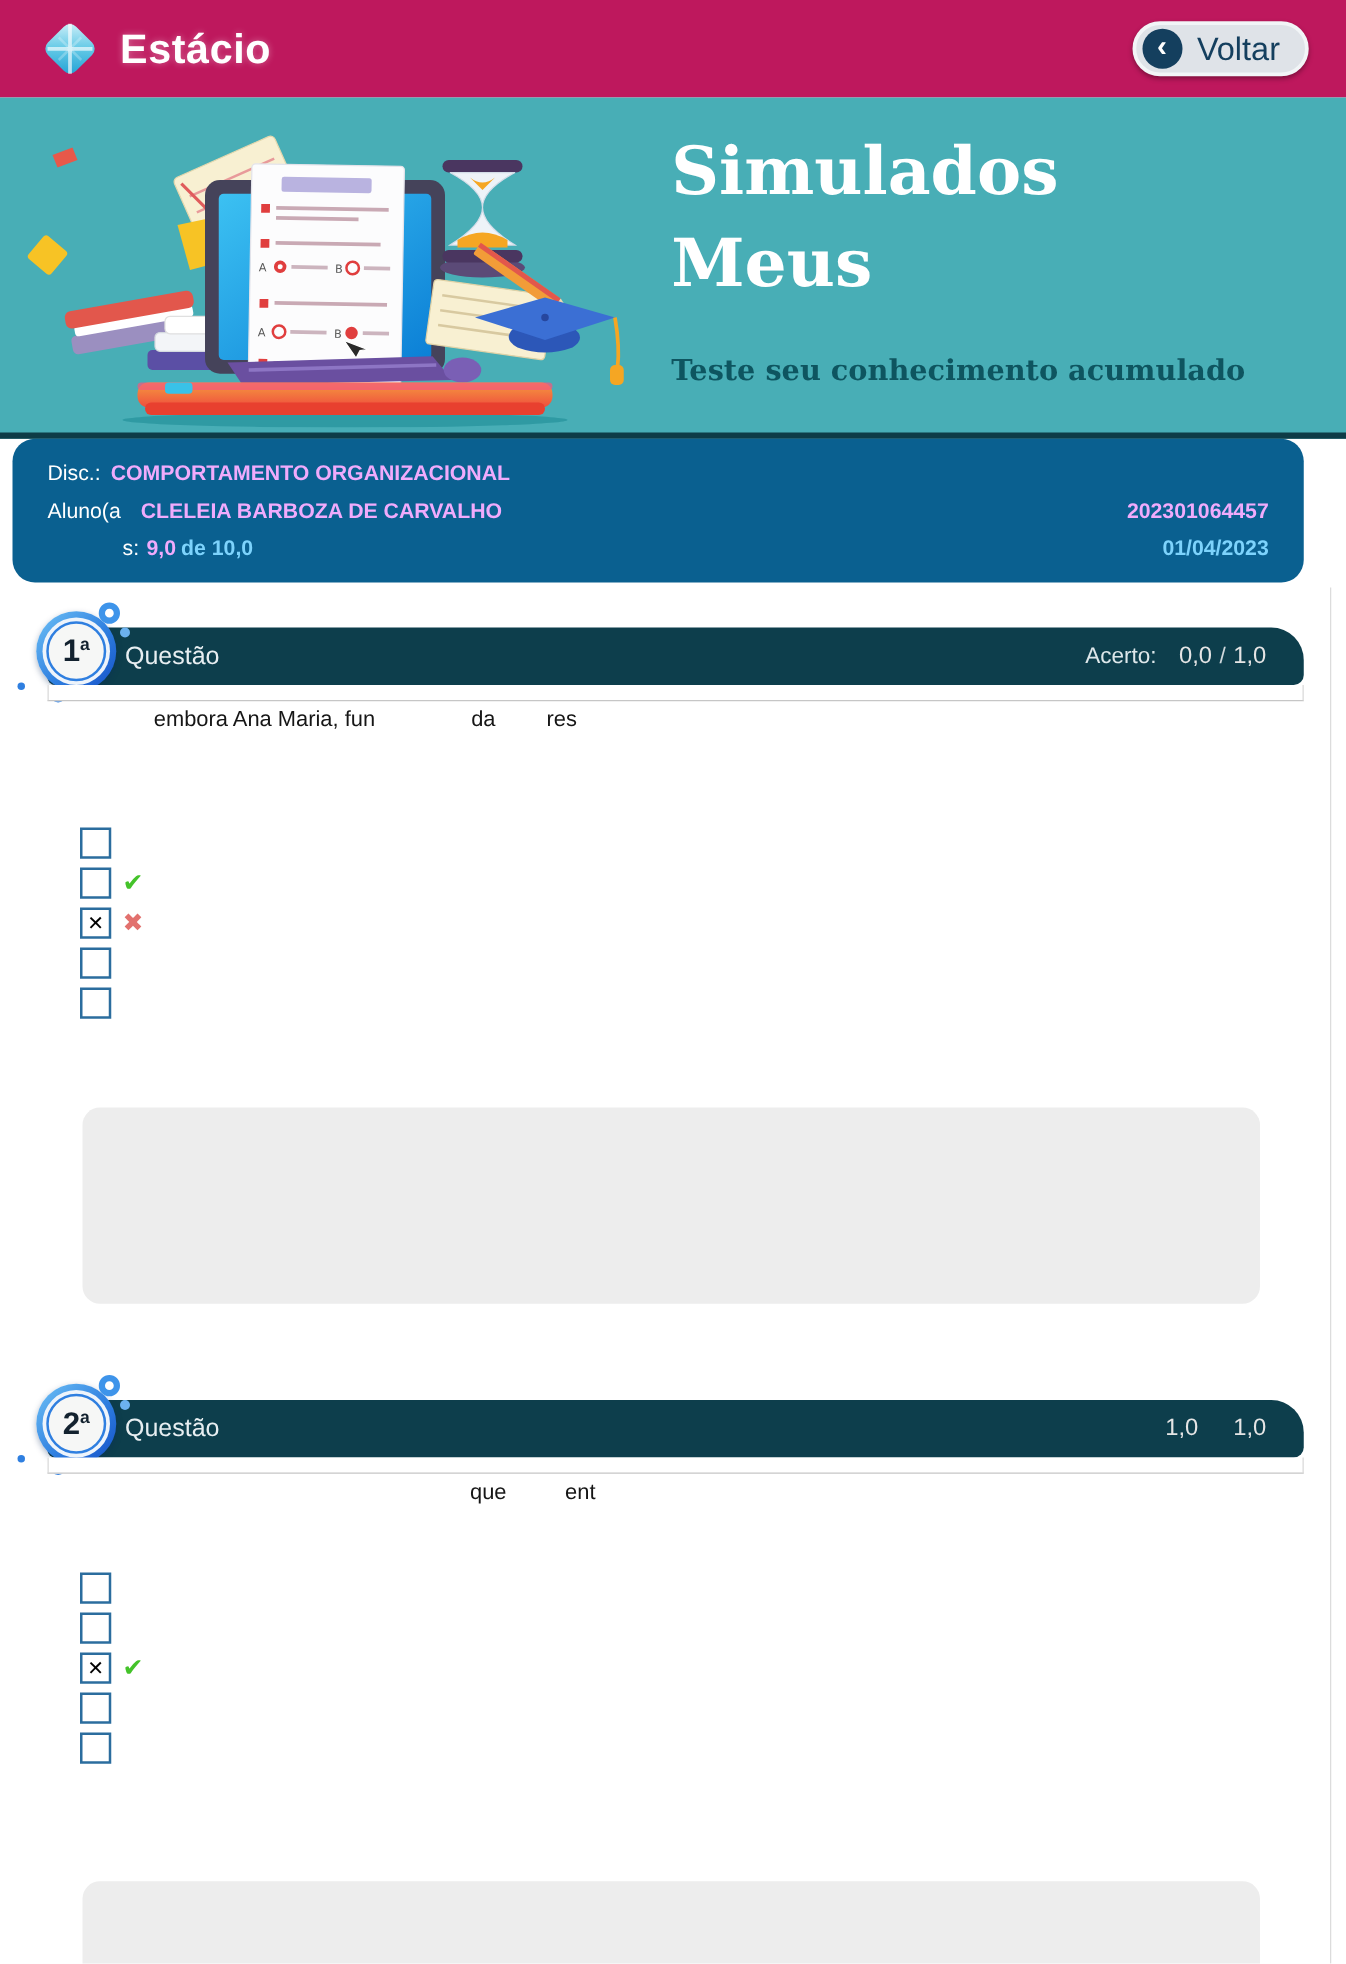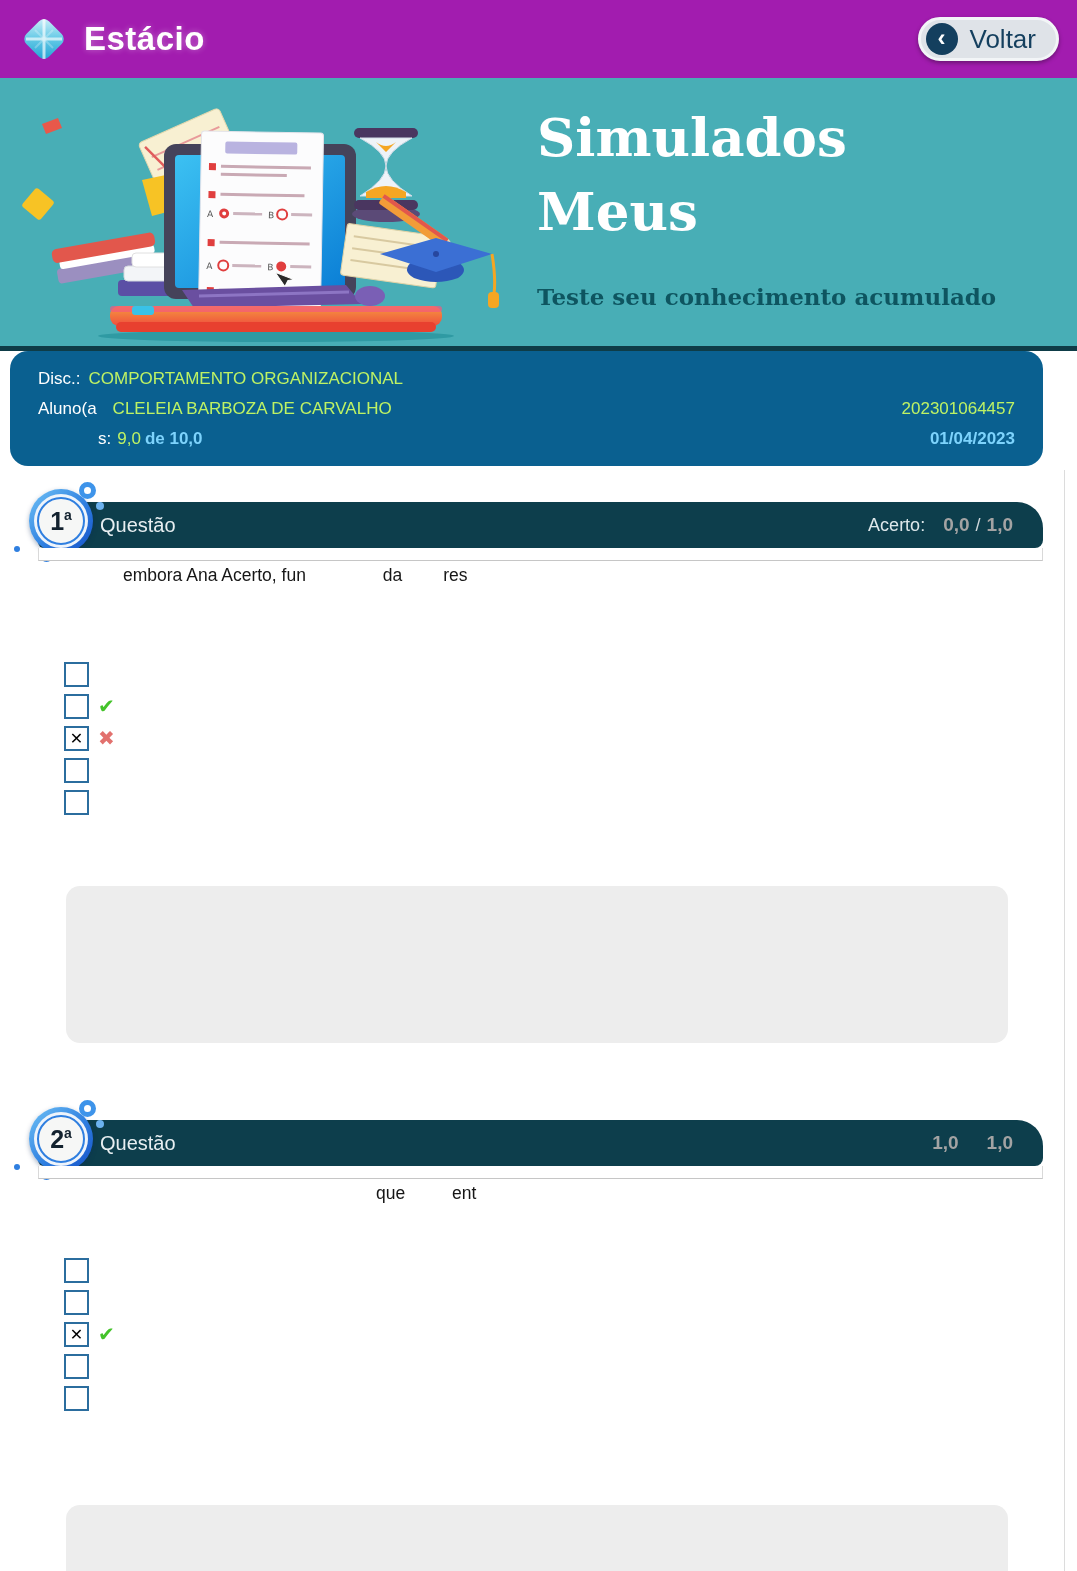--- a/index.html
+++ b/index.html
@@ -1,21 +1,21 @@
 <!DOCTYPE html>
 <html><head>
 <meta charset="utf-8">
 <style>
   * { margin:0; padding:0; box-sizing:border-box; }
   body { background:#fff; font-family:"Liberation Sans", sans-serif; }
   .page { position:relative; width:1077px; height:1571px; overflow:hidden; background:#fff; margin:0 auto; }
 
   
-  .navbar { position:absolute; top:0; left:0; width:1077px; height:78px; background:#a21caf;
-            display:flex; align-items:center; justify-content:space-between; padding:0 18px; }
+  .navbar { position:absolute; top:0; left:0; width:1077px; height:78px; background:#be185d;
+            display:flex; align-items:center; justify-content:space-between; padding:0 30px; }
   .brand { display:flex; align-items:center; gap:14px; }
   .brand-name { color:#fff; font-size:33px; font-weight:bold; letter-spacing:.5px;
                 text-shadow:0 0 6px rgba(255,255,255,.35); }
   .back-btn { display:flex; align-items:center; gap:12px; background:#dfe3e8; border:3px solid #f2f5f7;
               border-radius:24px; height:44px; padding:4px 20px 4px 5px; cursor:pointer;
               box-shadow:0 2px 4px rgba(0,0,0,.35); }
   .back-circle { width:32px; height:32px; border-radius:50%; background:#143f5e; color:#fff;
                  display:flex; align-items:center; justify-content:center; font-size:24px;
                  font-weight:bold; line-height:1; padding-bottom:3px; }
   .back-label { color:#143f5e; font-size:26px; font-weight:normal; }
@@ -26,35 +26,35 @@
   .hero-art { position:absolute; left:14px; top:14px; }
   .hero-title { position:absolute; left:537px; top:22px; color:#fff;
                 font-family:"DejaVu Serif", serif; font-weight:bold; font-size:53px; line-height:1.4; }
   .hero-sub { position:absolute; left:537px; top:205px; color:#0e5560;
               font-family:"DejaVu Serif", serif; font-weight:bold; font-size:23px; }
 
   
   .info-panel { position:absolute; top:351px; left:10px; width:1033px; height:115px;
                 background:#0a6090; border-radius:18px; padding:13px 28px; color:#fff; font-size:17px; }
   .info-row { display:flex; justify-content:space-between; align-items:center; height:30px; }
-  .yellow { color:#bef264; font-weight:normal; }
+  .yellow { color:#f0abfc; font-weight:bold; }
   .white-bold { color:#7dd3fc; font-weight:bold; }
   .info-disc-label { margin-right:8px; }
   .info-student-label { margin-right:16px; }
   .info-score { margin-left:60px; }
   .info-score .yellow { margin:0 4px 0 6px; }
 
   
   .q-header { position:absolute; left:38px; width:1005px; height:46px; background:#0d3e4c;
               border-radius:6px 26px 8px 6px; display:flex; align-items:center;
               justify-content:space-between; padding:0 30px 0 62px; }
   .q-title { color:#e7eef1; font-size:20px; }
   .q-score { font-size:19px; color:#dde7ea; }
   .q-score .label { font-size:18px; margin-right:18px; }
-  .q-score .val { color:#a3a3a3; font-weight:bold; }
+  .q-score .val { color:#e5e5e5; font-weight:normal; }
   .q-score .div { color:#cfd8dc; margin:0 6px; font-size:18px; }
   .q-strip { position:absolute; left:38px; width:1005px; height:13px; background:#fff;
              border-left:1px solid #d9d9d9; border-right:1px solid #d9d9d9; border-bottom:1px solid #c6c6c6; }
   .q-text { position:absolute; left:38px; font-size:17.5px; color:#161616; white-space:nowrap; }
   .q-text span { display:inline-block; }
 
   .badge { position:absolute; left:26px; width:74px; height:74px; }
   .badge-main { position:absolute; left:3px; top:3px; width:64px; height:64px; border-radius:50%;
                 background:linear-gradient(135deg,#6fc2f6 0%, #2f7fe0 55%, #1450c8 100%);
                 display:flex; align-items:center; justify-content:center;
@@ -276,21 +276,21 @@
           <sup>a</sup>
         </div>
     </div>
     <div class="bub bub1"></div>
     <div class="bub bub2"></div>
     <div class="bub bub3"></div>
     <div class="bub bub4"></div>
   </div>
   <div class="q-strip" style="top:548px;"></div>
   <div class="q-text" style="top:565px;">
-    <span style="margin-left:85px;">embora Ana Acerto, fun</span>
+    <span style="margin-left:85px;">embora Ana Maria, fun</span>
     <span style="margin-left:72px;">da</span>
     <span style="margin-left:36px;">res</span>
   </div>
   <div class="options" style="top:658px;">
       <div class="opt-row">
         <span class="checkbox"></span>
       </div>
       <div class="opt-row">
         <span class="checkbox"></span>
         <span class="mark correct">✔</span>

